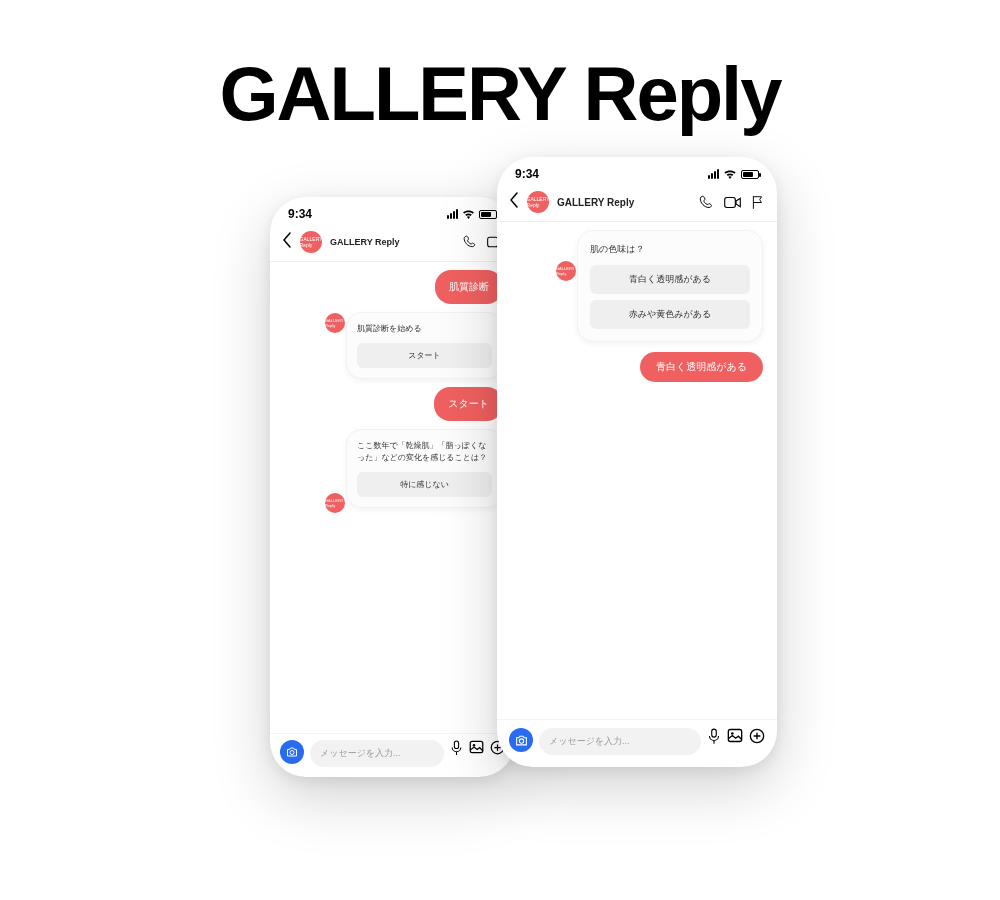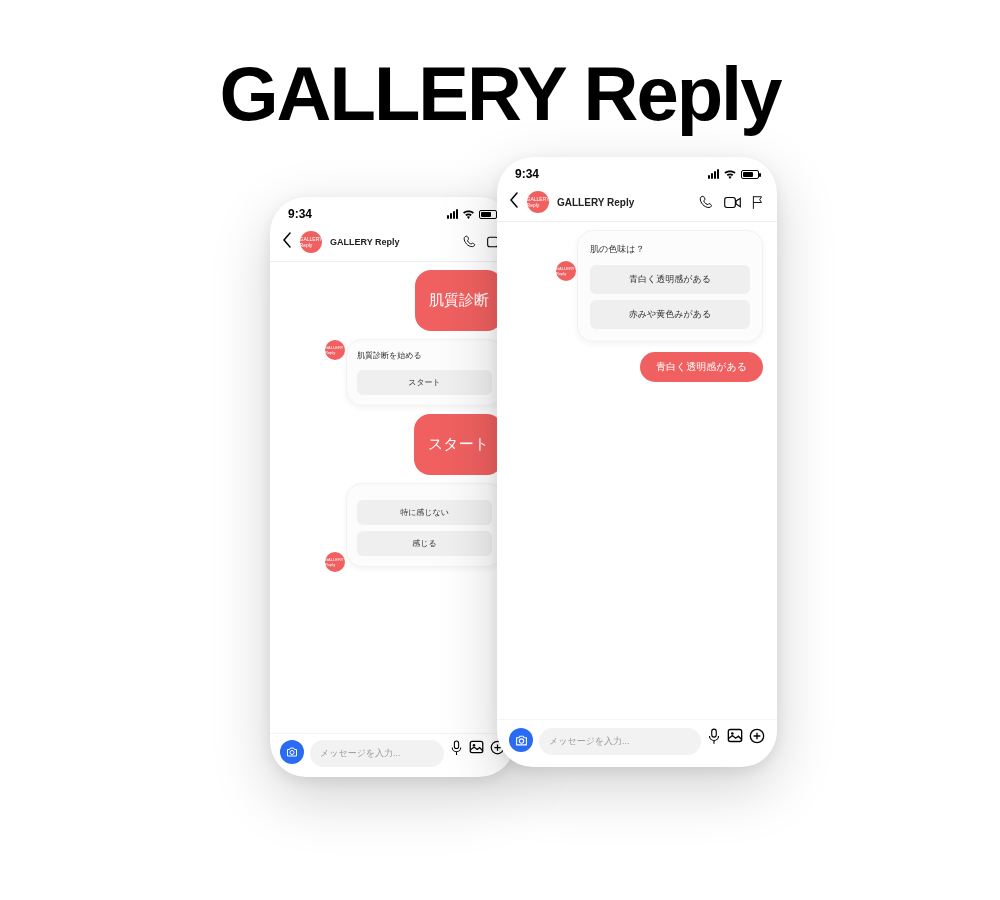--- a/index.html
+++ b/index.html
@@ -27,21 +27,21 @@
   .box { position: absolute; border-radius: 3px; }
   .box1 { width: 60px; height: 30px; background: #d17b3a; left: 35px; top: 30px; transform: rotate(-4deg); }
   .box2 { width: 60px; height: 26px; background: #e68a3e; left: 45px; top: 14px; transform: rotate(3deg); }
   .box3 { width: 50px; height: 30px; background: #a86240; left: 70px; top: 36px; transform: rotate(2deg); }
   .brand-label { position: absolute; right: 6px; color: #b44; font-size: 6px; font-weight: 700; }
   .inputbar { display: flex; gap: 6px; padding: 8px 12px 12px 12px; border-top: 1px solid #f4f4f4; }
   .cam { width: 24px; height: 24px; border-radius: 50%; background: #2a6bf3; color: #fff; display: flex; align-items: center; justify-content: center; }
   .input-field { flex: 1; background: #f2f2f2; border-radius: 14px; font-size: 9px; color: #999; padding: 7px 10px; }
   .ibicon { color: #222; }
   .phone-left .chat { padding: 8px 12px 8px 32px; gap: 8px; }
-  .phone-left .msg-sent { font-size: 15px; padding: 21px 14px; }
+  .phone-left .msg-sent { font-size: 10px; padding: 10px 14px; }
   .phone-left .msg-card { padding: 10px 10px; }
   .phone-left .card-title { font-size: 8px; }
   .phone-left .opt-btn { font-size: 8px; padding: 7px 4px; }
   .phone-left .inputbar { padding: 6px 10px 10px 10px; }
   .phone-left .header-title { font-size: 9px; }
   .sigbars { display: inline-flex; align-items: flex-end; gap: 1px; }
   .sigbars span { width: 2px; background: #000; display: block; border-radius: 1px; }
   .sigbars span:nth-child(1){height:4px}.sigbars span:nth-child(2){height:6px}.sigbars span:nth-child(3){height:8px}.sigbars span:nth-child(4){height:10px}
   .batt { width: 18px; height: 9px; border: 1px solid #000; border-radius: 2px; position: relative; }
   .batt::after { content:''; position:absolute; right:-3px; top:2px; width:2px; height:4px; background:#000; border-radius:1px; }
@@ -93,22 +93,22 @@
     <div class="chat">
       <div class="msg-sent">肌質診断</div>
       <div class="msg-card">
         <div class="sender-avatar" style="top:0">GALLERY Reply</div>
         <div class="card-title">肌質診断を始める</div>
         <div class="opt-btn">スタート</div>
       </div>
       <div class="msg-sent">スタート</div>
       <div class="msg-card">
         <div class="sender-avatar" style="bottom:-6px">GALLERY Reply</div>
+        <div class="card-title">ここ数年で「乾燥肌」「脂っぽくなった」などの変化を感じることは？</div>
         <div class="opt-btn">特に感じない</div>
-        <div class="opt-btn">感じる</div>
       </div>
     </div>
     <div class="inputbar">
       <span class="cam">
           <svg width="12" height="10" viewBox="0 0 24 20">
             <path d="M3 5h4l2-3h6l2 3h4v13H3z" fill="none" stroke="#fff" stroke-width="2"></path>
             <circle cx="12" cy="11" r="4" fill="none" stroke="#fff" stroke-width="2"></circle>
           </svg>
         </span>
       <span class="input-field">メッセージを入力...</span>

